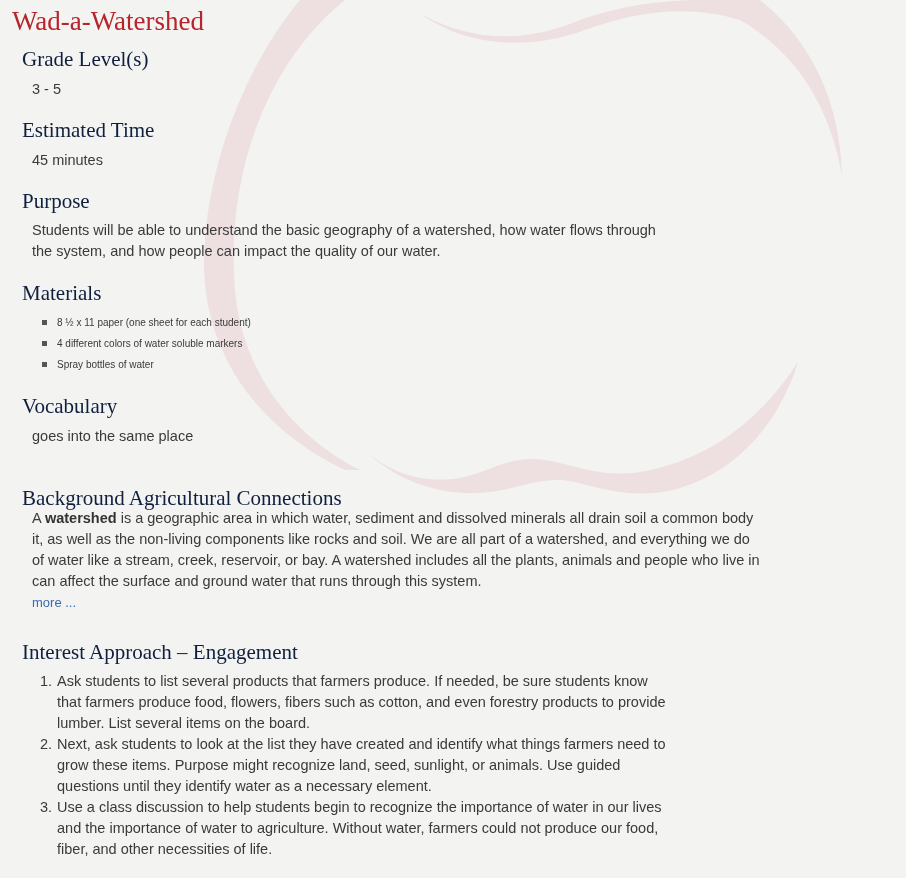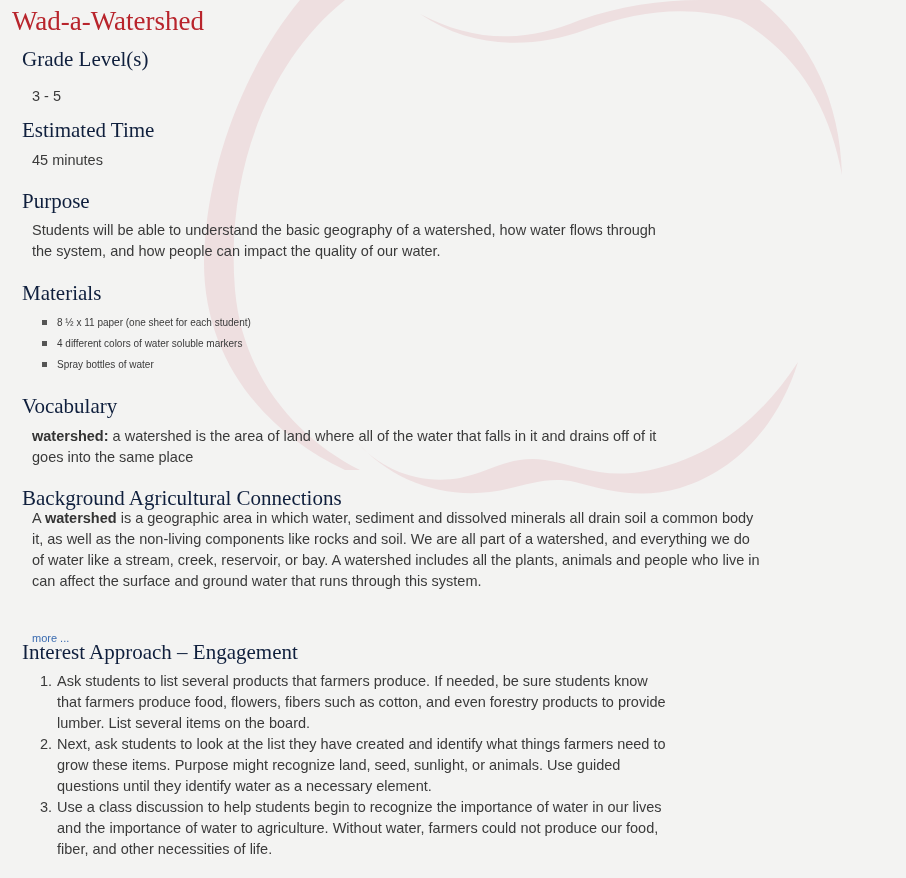--- a/index.html
+++ b/index.html
@@ -98,65 +98,63 @@
     }
     ol.steps li .num {
       position: absolute;
       left: 8px;
       top: 0;
     }
     .more-link {
       position: absolute;
       left: 32px;
       top: 592px;
-      font-size: 11px;
+      font-size: 13px;
       line-height: 21px;
       color: #3a6bb0;
       text-decoration: none;
-      margin-top: 36px;
     }
   </style>
 </head>
 <body>
 
 <svg class="watermark" viewBox="0 0 906 878" xmlns="http://www.w3.org/2000/svg">
 
   <path d="M345 0 C 270 60, 225 170, 235 290 C 243 380, 300 440, 360 470 L 345 470 C 260 430, 195 350, 205 240 C 212 150, 250 60, 300 0 Z" fill="#eedfe0"></path>
 
   <path d="M420 14 C 470 40, 520 45, 580 20 C 620 6, 660 0, 700 0 L 760 0 C 810 40, 840 100, 842 175 C 830 110, 800 55, 740 20 C 690 5, 640 10, 585 30 C 530 50, 470 48, 420 14 Z" fill="#eedfe0"></path>
 
   <path d="M355 440 C 380 470, 420 485, 460 478 C 490 472, 510 455, 545 460 C 575 465, 600 478, 640 472 C 710 460, 760 420, 798 362 C 780 420, 740 470, 680 488 C 640 500, 605 490, 575 482 C 545 475, 520 488, 490 492 C 440 498, 390 480, 355 440 Z" fill="#eedfe0"></path>
 </svg>
 
 <div class="content">
 
   <h1 class="page-title">Wad-a-Watershed</h1>
 
   <h2 class="section-heading" style="top:46px;">Grade Level(s)</h2>
-  <p class="body-text" style="top:86px;">3 - 5</p>
+  <p class="body-text" style="top:79px;">3 - 5</p>
 
   <h2 class="section-heading" style="top:117px;">Estimated Time</h2>
   <p class="body-text" style="top:150px;">45 minutes</p>
 
   <h2 class="section-heading" style="top:188px;">Purpose</h2>
   <div class="body-text" style="top:220px;">
     <div>Students will be able to understand the basic geography of a watershed, how water flows through</div>
     <div>the system, and how people can impact the quality of our water.</div>
   </div>
 
   <h2 class="section-heading" style="top:280px;">Materials</h2>
   <ul class="materials">
     <li><span class="bullet"></span><span>8 ½ x 11 paper (one sheet for each student)</span></li>
     <li><span class="bullet"></span><span>4 different colors of water soluble markers</span></li>
     <li><span class="bullet"></span><span>Spray bottles of water</span></li>
   </ul>
 
   <h2 class="section-heading" style="top:393px;">Vocabulary</h2>
   <div class="body-text" style="top:426px;">
-    <div><b>watershed:</b><span> a watershed is the area of land where all of the water that falls in it and drains off of it</span></div>
     <div>goes into the same place</div>
   </div>
 
   <h2 class="section-heading" style="top:485px;">Background Agricultural Connections</h2>
   <div class="body-text" style="top:508px;">
     <div><span>A </span><b>watershed</b><span> is a geographic area in which water, sediment and dissolved minerals all drain soil a common body</span></div>
     <div>it, as well as the non-living components like rocks and soil. We are all part of a watershed, and everything we do</div>
     <div>of water like a stream, creek, reservoir, or bay. A watershed includes all the plants, animals and people who live in</div>
     <div>can affect the surface and ground water that runs through this system.</div>
   </div>

